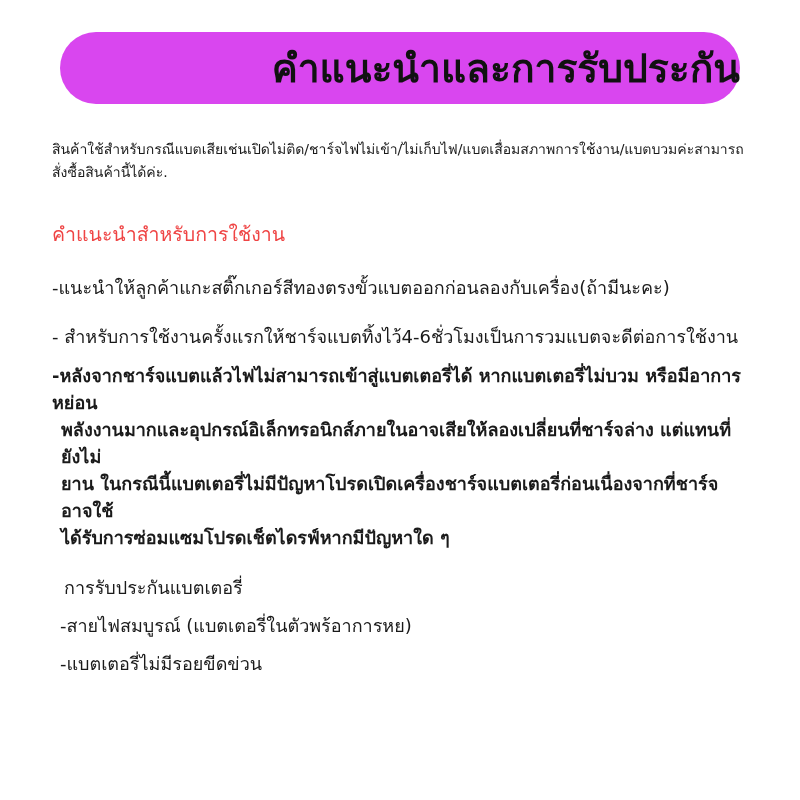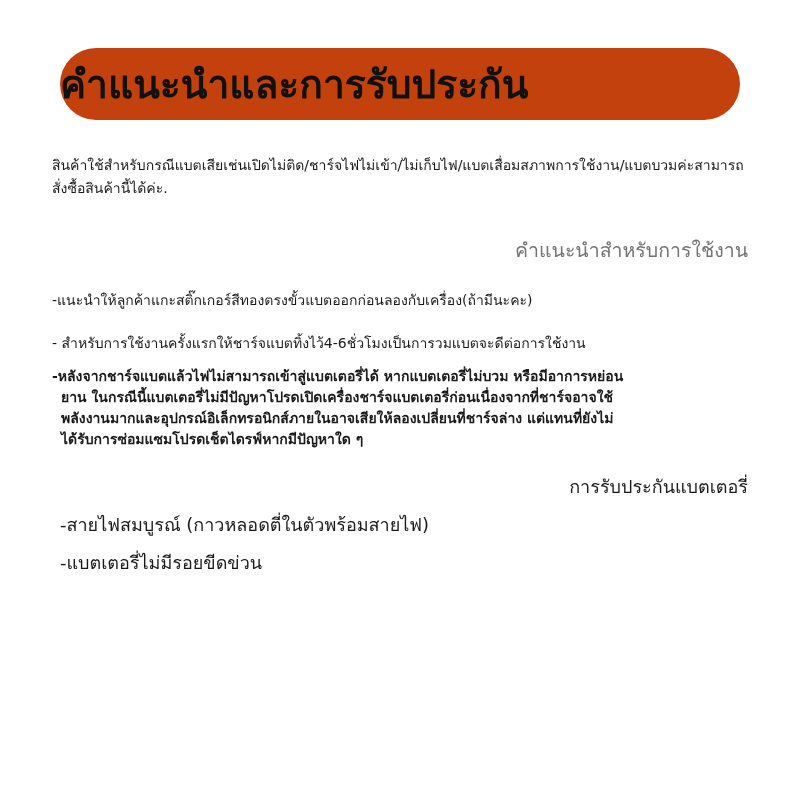--- a/index.html
+++ b/index.html
@@ -15,71 +15,69 @@
     overflow: hidden;
   }
   .page {
     position: relative;
     width: 800px;
     height: 800px;
     box-sizing: border-box;
     padding: 0 52px;
   }
   .banner {
-    margin-top: 48px;
+    margin-top: 32px;
     margin-left: 8px;
     margin-right: 8px;
     height: 72px;
-    background: #c2410c;
+    background: #d946ef;
     border-radius: 36px;
     display: flex;
     align-items: center;
-    justify-content: flex-start;
+    justify-content: flex-end;
   }
   .banner-title {
     font-size: 39px;
     font-weight: bold;
     color: #111111;
     line-height: 1;
     letter-spacing: 0px;
     white-space: nowrap;
   }
   .intro {
     margin-top: 34px;
     font-size: 14px;
     line-height: 1.62;
     color: #1a1a1a;
   }
   .section-head {
     margin-top: 36px;
     font-size: 19.5px;
-    color: #737373;
-    text-align: right;
+    color: #ef4444;
   }
   .bullet {
-    font-size: 14px;
+    font-size: 18px;
     color: #1a1a1a;
     line-height: 1.5;
   }
   .b1 { margin-top: 24px; }
   .b2 { margin-top: 22px; }
   .b3 { margin-top: 22px; }
   .b4 { margin-top: 26px; }
   .b5 { margin-top: 12px; font-weight: bold; }
   .b5 .cont {
     display: block;
     padding-left: 9px;
     text-indent: 0;
   }
   .warranty-head {
     margin-top: 22px;
     padding-left: 12px;
     font-size: 18px;
     color: #1a1a1a;
-    text-align: right;
   }
   .warranty-item {
     margin-top: 9px;
     padding-left: 8px;
     font-size: 18px;
     color: #1a1a1a;
   }
 </style>
 </head>
 <body>
@@ -92,22 +90,22 @@
 
   <div class="intro">สินค้าใช้สำหรับกรณีแบตเสียเช่นเปิดไม่ติด/ชาร์จไฟไม่เข้า/ไม่เก็บไฟ/แบตเสื่อมสภาพการใช้งาน/แบตบวมค่ะสามารถสั่งซื้อสินค้านี้ได้ค่ะ.</div>
 
   <div class="section-head">คำแนะนำสำหรับการใช้งาน</div>
 
   <div class="bullet b1">-แนะนำให้ลูกค้าแกะสติ๊กเกอร์สีทองตรงขั้วแบตออกก่อนลองกับเครื่อง(ถ้ามีนะคะ)</div>
   <div class="bullet b2">- สำหรับการใช้งานครั้งแรกให้ชาร์จแบตทิ้งไว้4-6ชั่วโมงเป็นการวมแบตจะดีต่อการใช้งาน</div>
 
   <div class="bullet b5">
     <span>-หลังจากชาร์จแบตแล้วไฟไม่สามารถเข้าสู่แบตเตอรี่ได้ หากแบตเตอรี่ไม่บวม หรือมีอาการหย่อน</span>
+    <span class="cont">พลังงานมากและอุปกรณ์อิเล็กทรอนิกส์ภายในอาจเสียให้ลองเปลี่ยนที่ชาร์จล่าง แต่แทนที่ยังไม่</span>
     <span class="cont">ยาน ในกรณีนี้แบตเตอรี่ไม่มีปัญหาโปรดเปิดเครื่องชาร์จแบตเตอรี่ก่อนเนื่องจากที่ชาร์จอาจใช้</span>
-    <span class="cont">พลังงานมากและอุปกรณ์อิเล็กทรอนิกส์ภายในอาจเสียให้ลองเปลี่ยนที่ชาร์จล่าง แต่แทนที่ยังไม่</span>
     <span class="cont">ได้รับการซ่อมแซมโปรดเช็ตไดรฟ์หากมีปัญหาใด ๆ</span>
   </div>
 
   <div class="warranty-head">การรับประกันแบตเตอรี่</div>
-  <div class="warranty-item">-สายไฟสมบูรณ์ (กาวหลอดตี่ในตัวพร้อมสายไฟ)</div>
+  <div class="warranty-item">-สายไฟสมบูรณ์ (แบตเตอรี่ในตัวพร้อาการหย)</div>
   <div class="warranty-item">-แบตเตอรี่ไม่มีรอยขีดข่วน</div>
 
 </div>
 
 </body></html>

